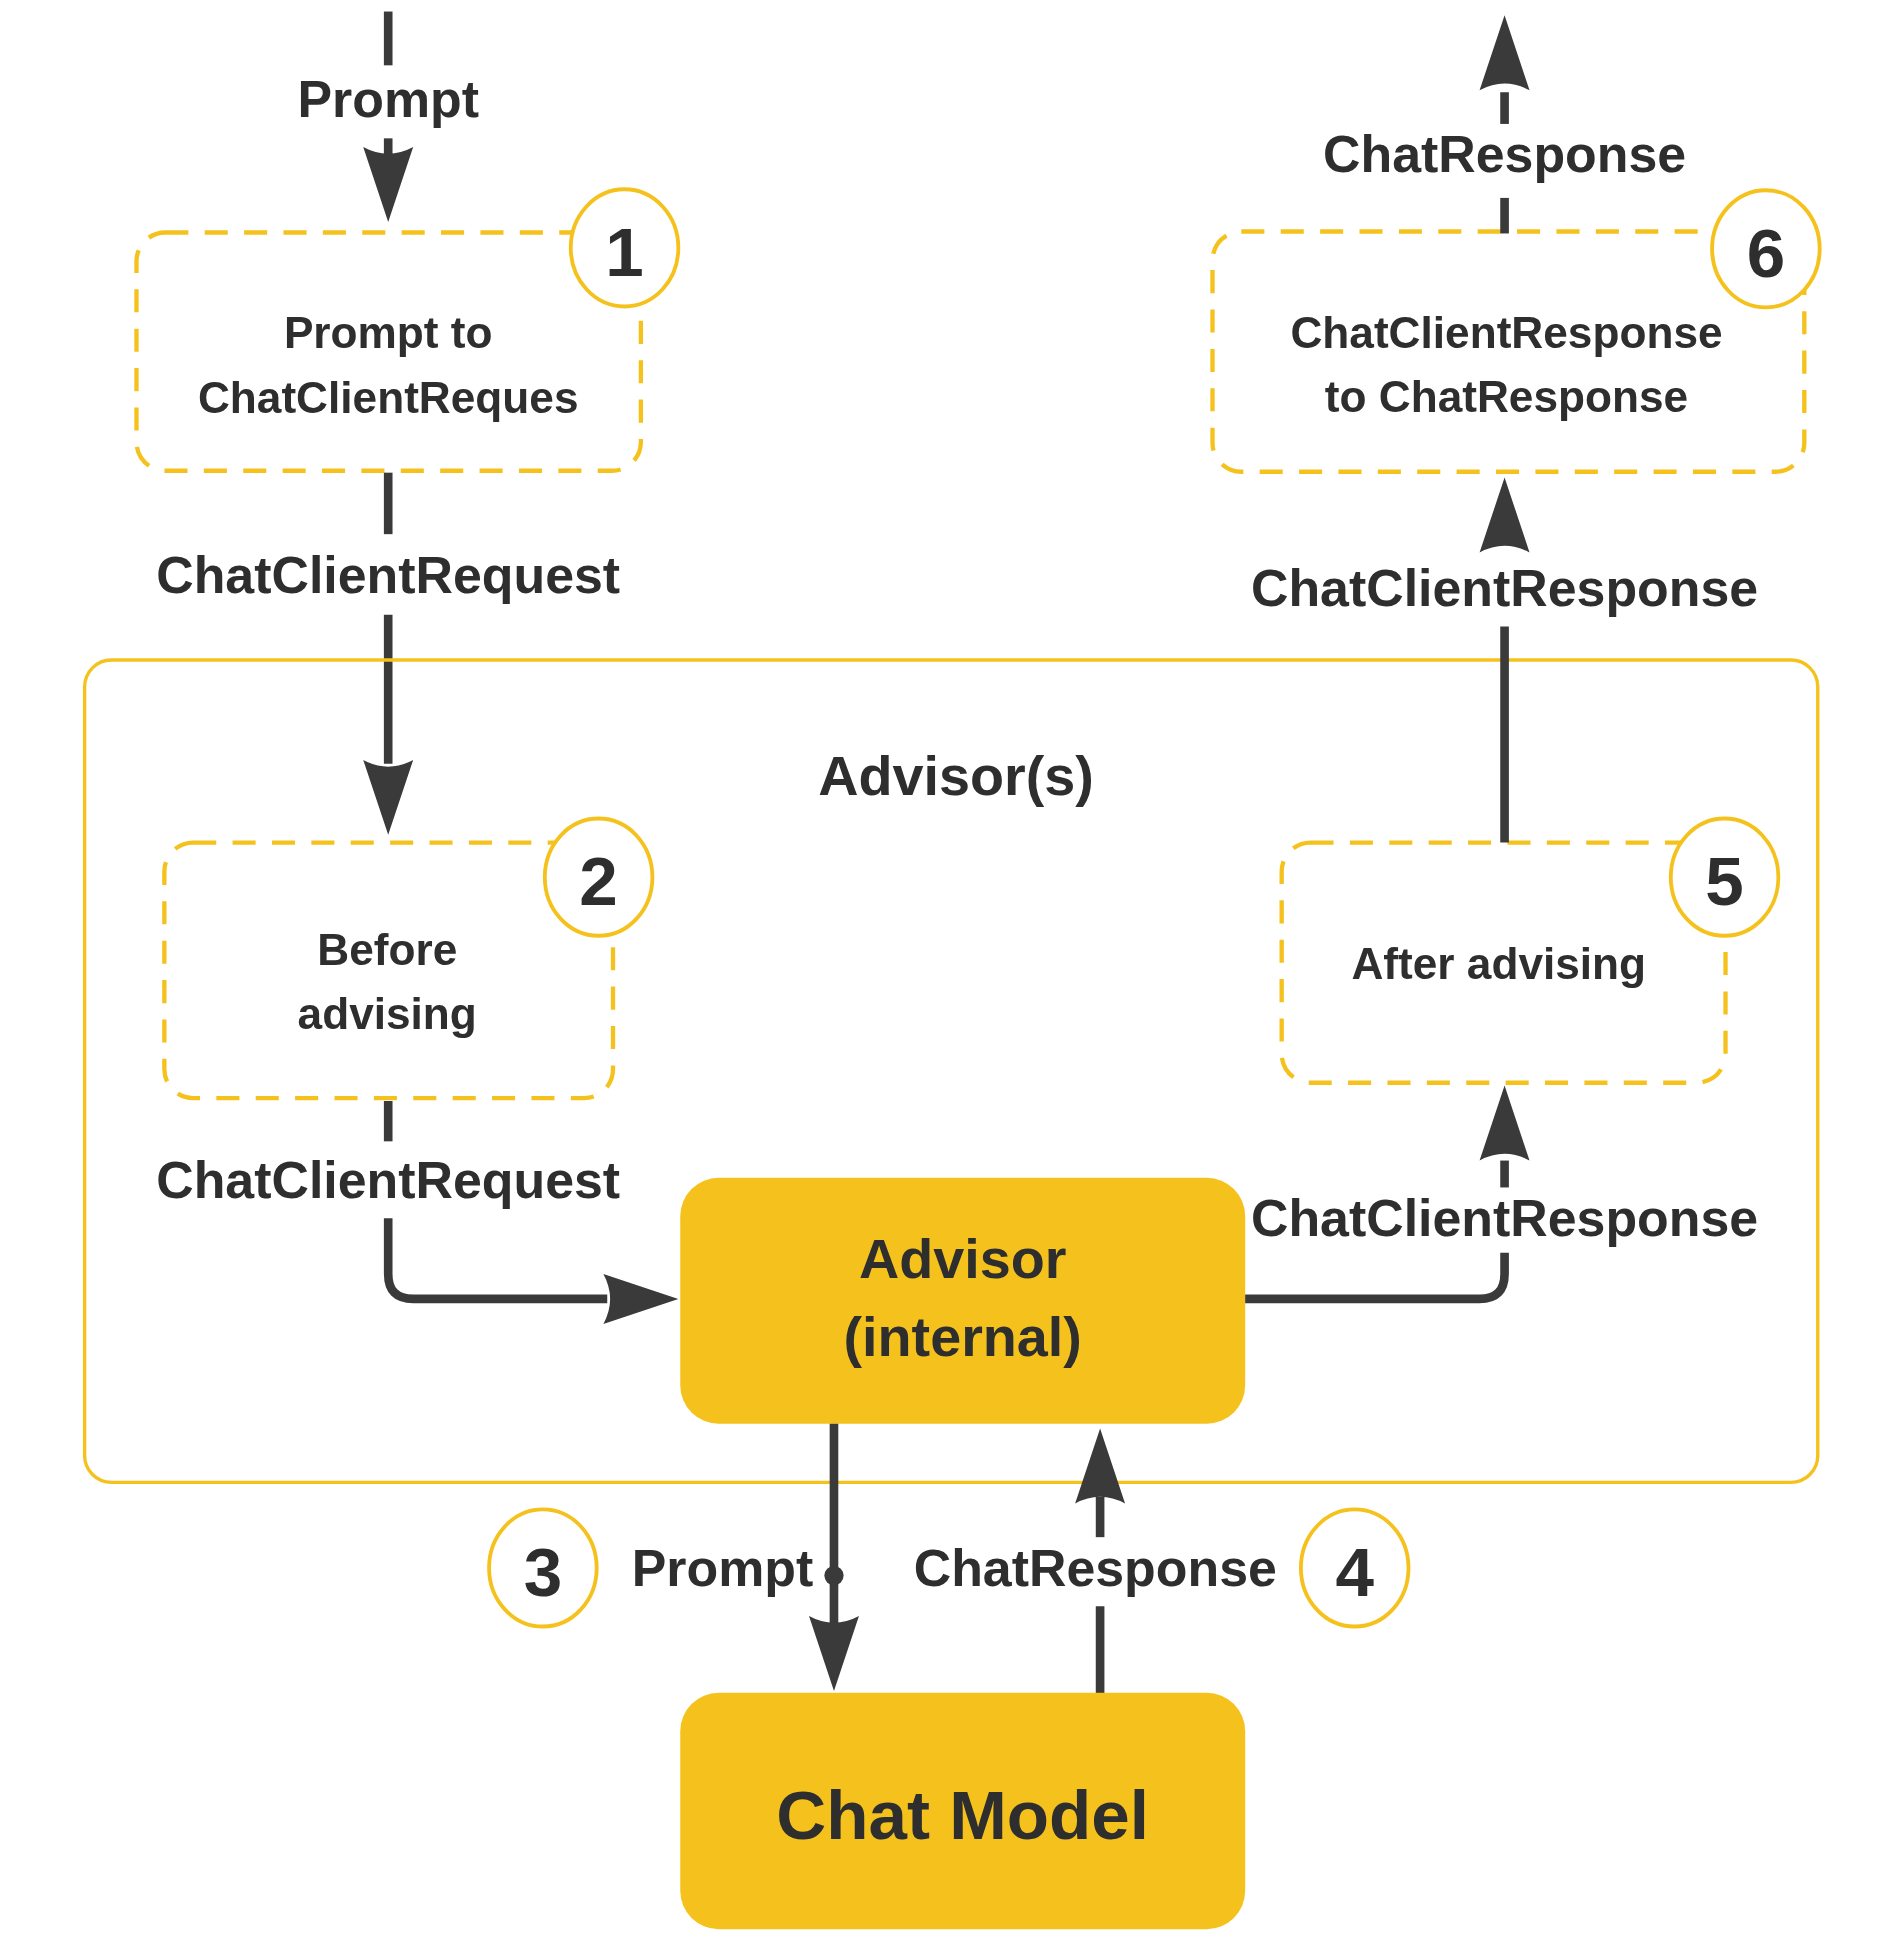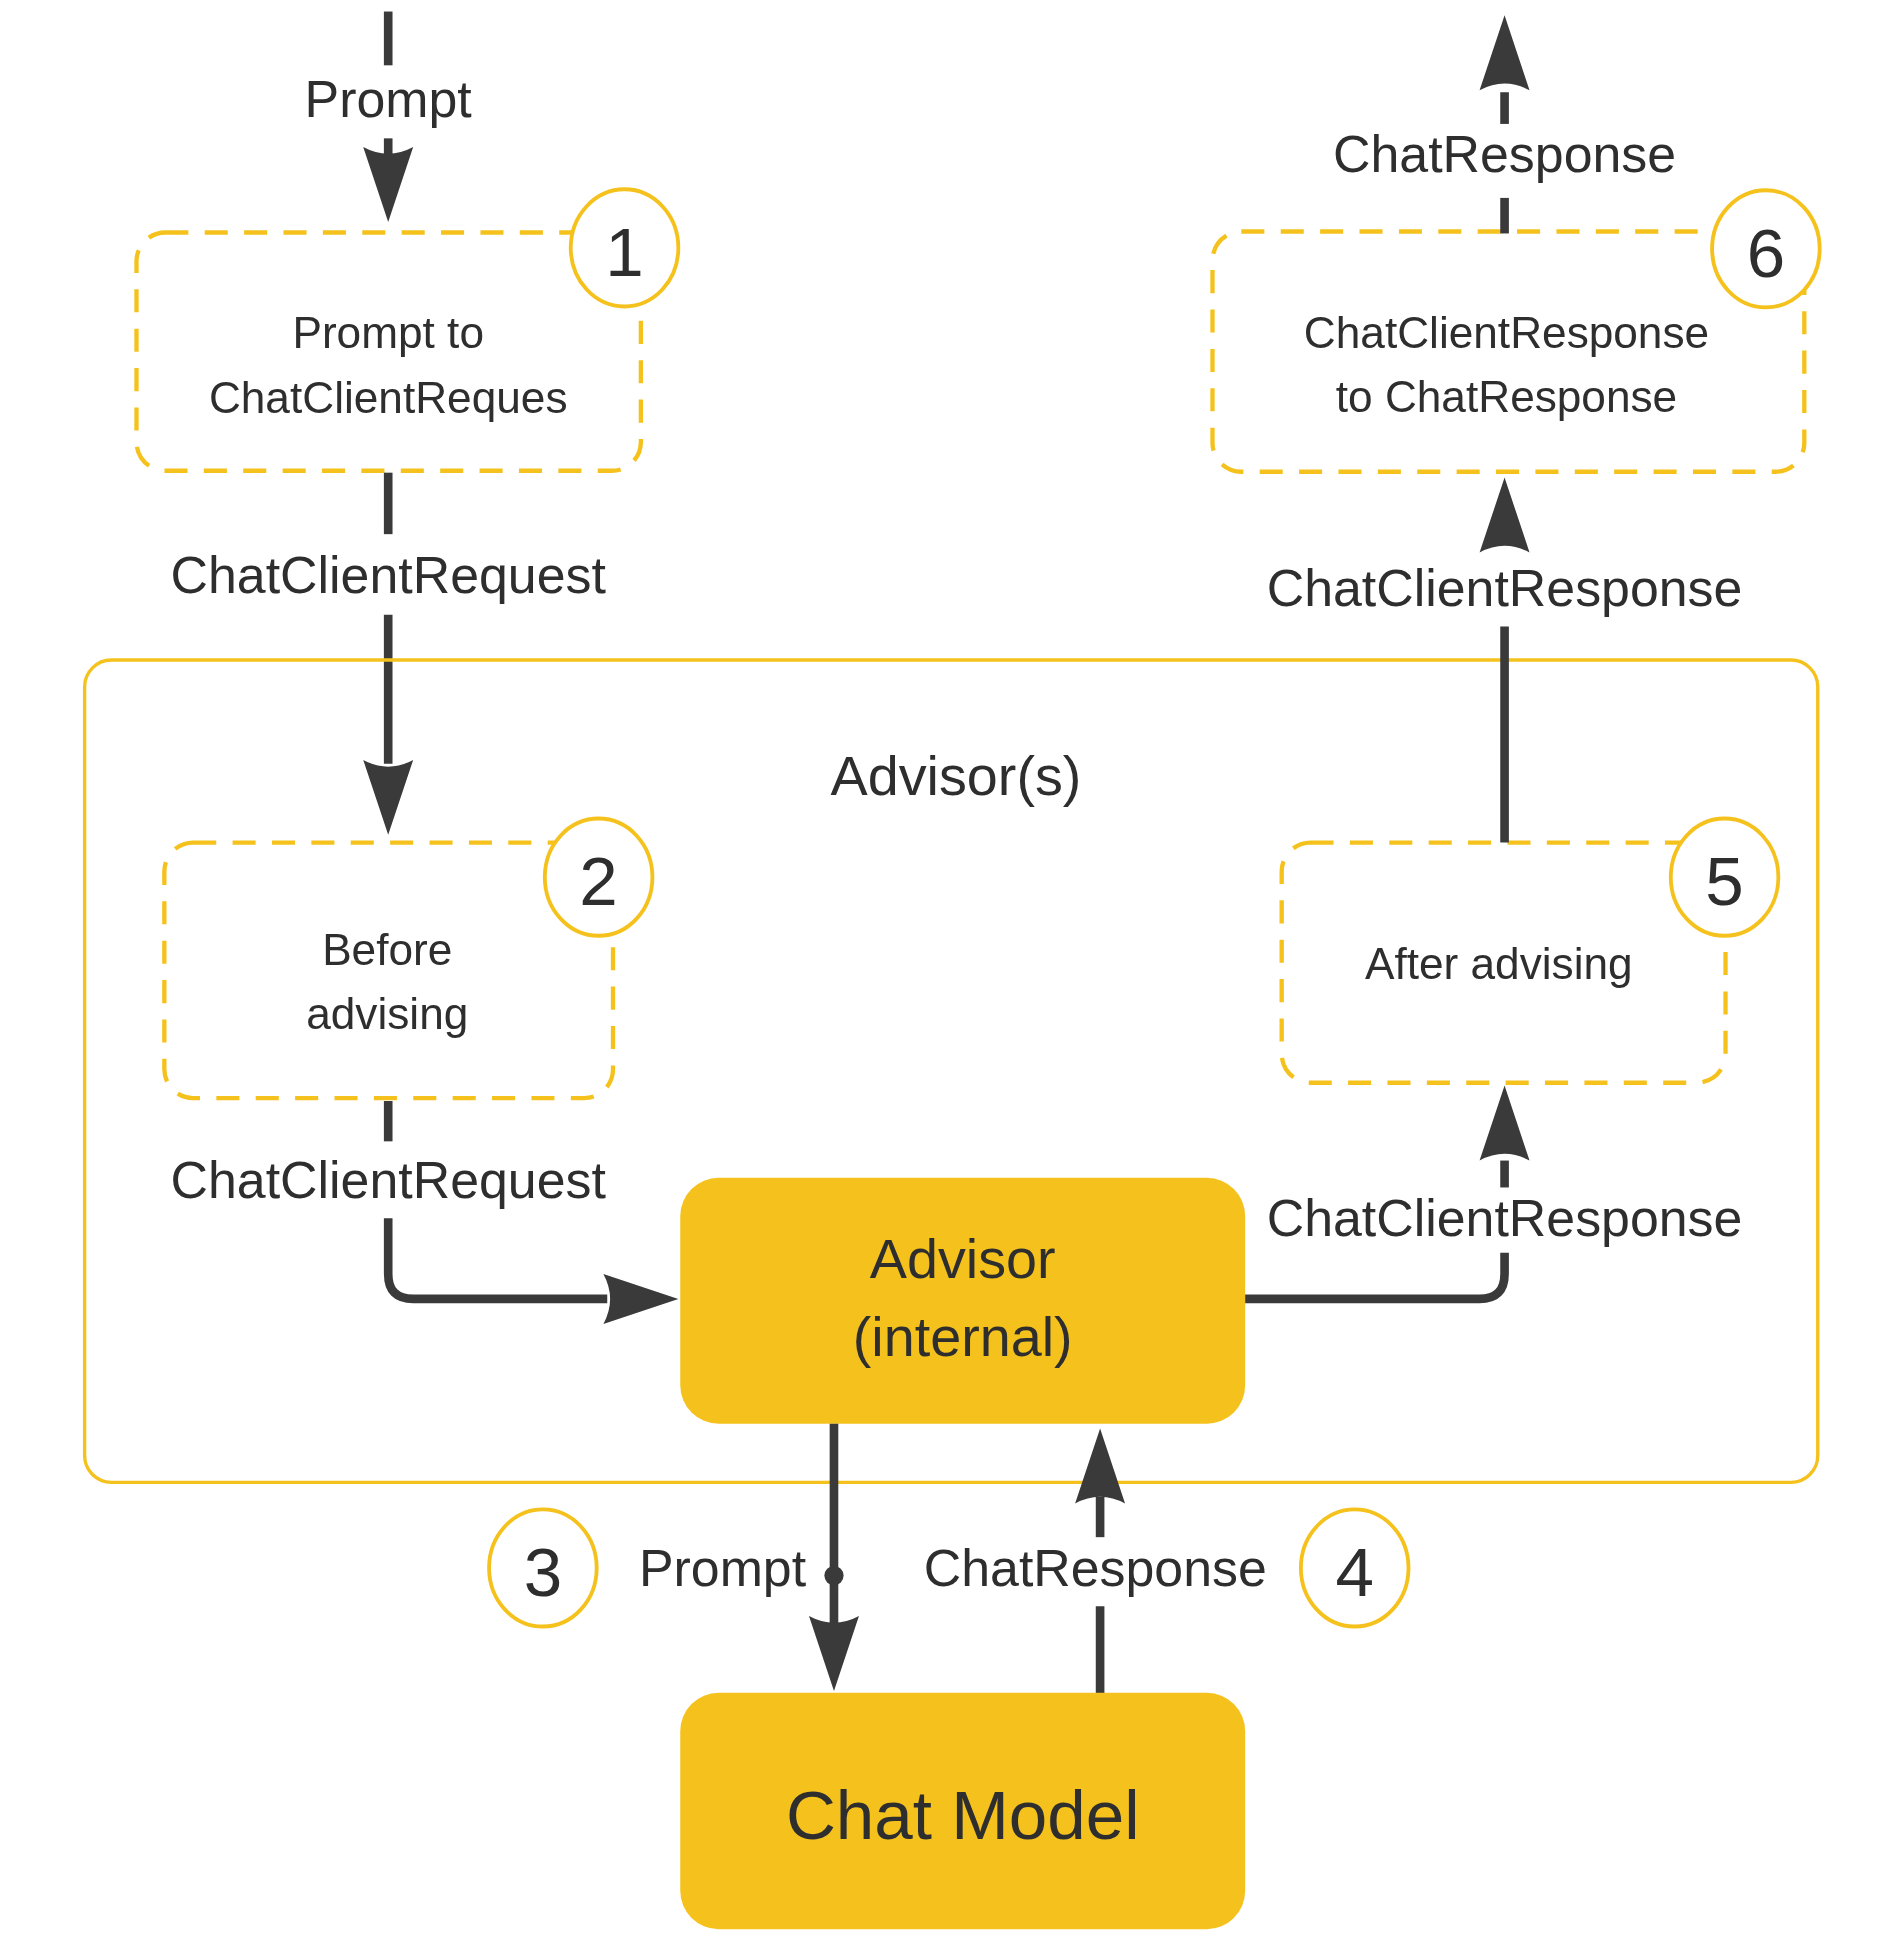--- a/index.html
+++ b/index.html
@@ -9,20 +9,21 @@
     width: 1887px;
     height: 1957px;
     overflow: hidden;
     font-family: "Liberation Sans", "DejaVu Sans", sans-serif;
   }
   #canvas {
     position: relative;
     width: 1887px;
     height: 1957px;
     background: #ffffff;
+    font-weight: bold;
   }
   svg { position: absolute; inset: 0; }
 
   
   .ln      { stroke: #3A3A3A; stroke-width: 9; fill: none; }
   .head    { fill: #3A3A3A; stroke: none; }
   .dot     { fill: #3A3A3A; stroke: none; }
 
   
   .dashed  { fill: none; stroke: #F5C21D; stroke-width: 4.5; stroke-dasharray: 24 17; }

